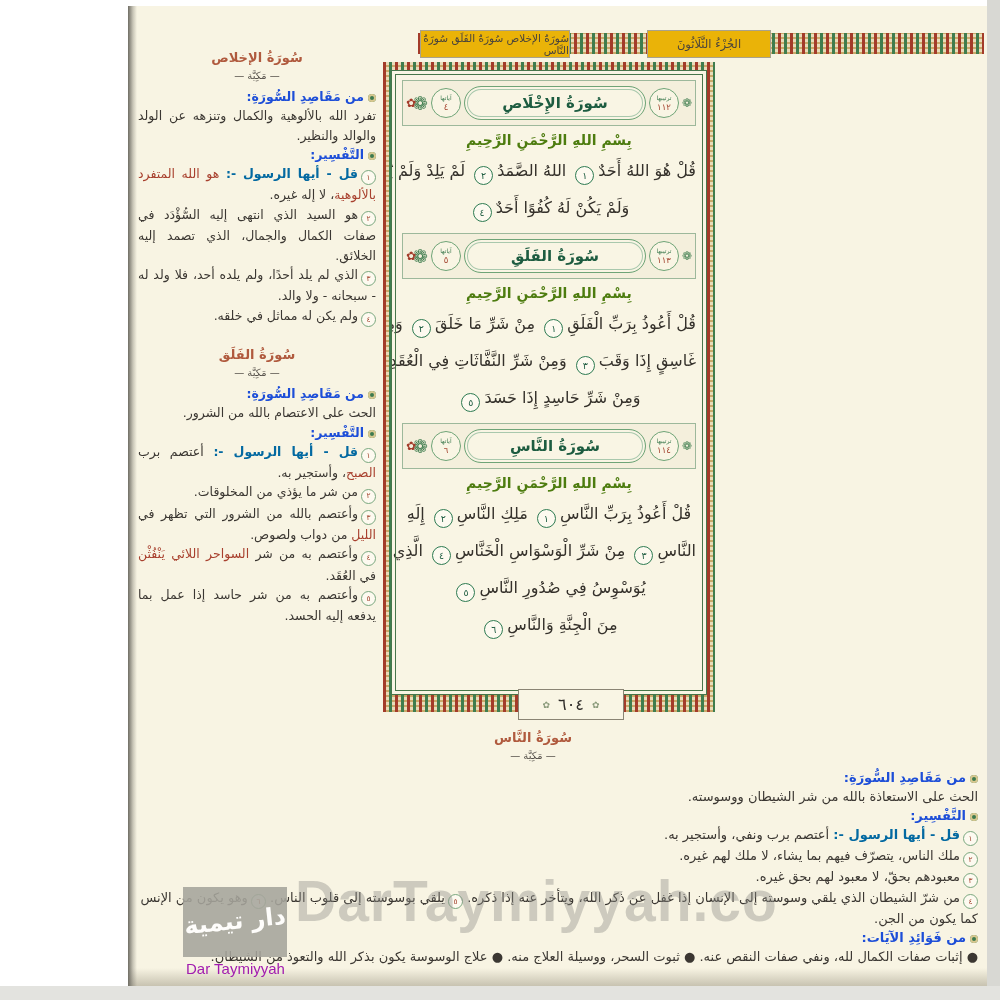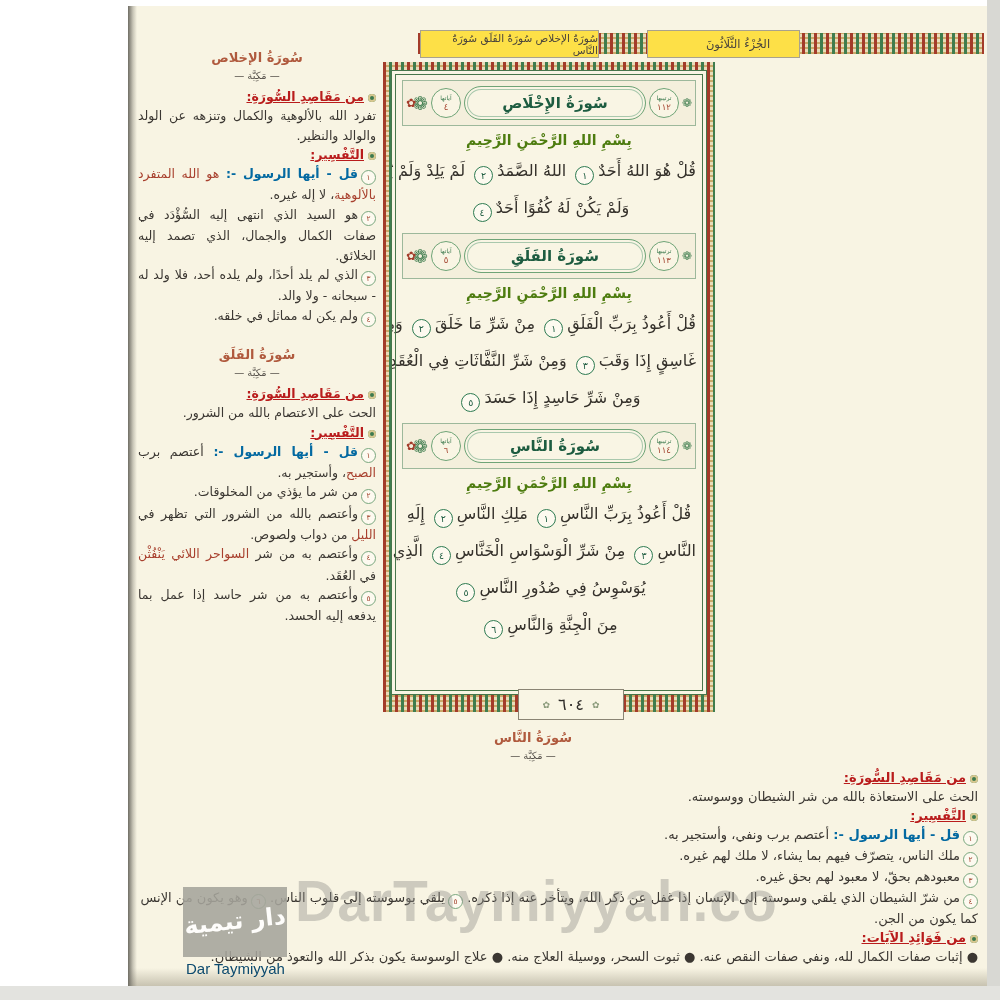--- a/index.html
+++ b/index.html
@@ -12,22 +12,22 @@
   .strip-right{position:absolute;left:987px;top:0;width:13px;height:1000px;background:#d8d8d3;z-index:31;}
   .strip-bottom{position:absolute;left:0;top:986px;width:1000px;height:14px;background:#e3e3df;z-index:31;}
   .page-shadow{position:absolute;left:0;top:962px;width:866px;height:18px;z-index:29;
           background:linear-gradient(180deg,rgba(140,134,115,0) 0%,rgba(140,134,115,.45) 100%);}
   
   .pattern{background-color:#e9dcba;
      background-image:repeating-linear-gradient(90deg,#a33b2a 0 3px,rgba(0,0,0,0) 3px 6px,#3f7d4e 6px 9px,rgba(0,0,0,0) 9px 12px),
                       repeating-linear-gradient(0deg,#caa96a 0 2px,#e9dcba 2px 5px);}
   
   .top-band{position:absolute;left:290px;top:27px;width:566px;height:21px;}
-  .hdr-box{position:absolute;top:24px;height:26px;background:#fde047;border:1px solid #a9a28c;
-           display:flex;align-items:center;justify-content:center;color:#4a443c;z-index:5;padding-left:29px;}
+  .hdr-box{position:absolute;top:24px;height:26px;background:#eab308;border:1px solid #a9a28c;
+           display:flex;align-items:center;justify-content:center;color:#4a443c;z-index:5;}
   .hdr-surahs{left:292px;width:148px;font-size:10.5px;}
   .hdr-juz{left:519px;width:122px;font-size:11.5px;}
   
   .mframe{position:absolute;left:255px;top:56px;width:332px;height:650px;box-sizing:border-box;
           padding:8px 8px 17px 8px;z-index:4;}
   .mframe-inner{box-sizing:border-box;width:100%;height:100%;background:#f9f5e4;
           border:1px solid #47764a;outline:1px solid #47764a;outline-offset:-5px;
           padding:8px 10px 4px 10px;display:flex;flex-direction:column;overflow:hidden;}
   
   .band{height:44px;min-height:44px;margin:1px 0 2px;border:1px solid #9db89b;background:#f4efdc;
@@ -56,21 +56,21 @@
   
   .pagenum{position:absolute;left:390px;top:683px;width:104px;height:29px;background:#f9f5e4;
         border:1px solid #8a8474;display:flex;align-items:center;justify-content:center;gap:8px;
         font-size:16px;color:#2e2b28;z-index:6;}
   .pagenum .orn{font-size:9px;color:#8a9a7a;}
   
   .sidebar{position:absolute;left:10px;top:42px;width:238px;direction:rtl;text-align:justify;
         font-size:12.5px;line-height:19.5px;color:#3b3732;z-index:3;}
   .sb-title{text-align:center;color:#b05a3e;font-weight:bold;font-size:13px;line-height:20px;}
   .mak{text-align:center;color:#55504a;font-size:10px;line-height:15px;margin-bottom:4px;}
-  .glabel{color:#b91c1c;font-weight:bold;font-size:12.5px;line-height:19px;text-decoration:underline;}
+  .glabel{color:#1d4ed8;font-weight:bold;font-size:12.5px;line-height:19px;}
   .dot{display:inline-block;width:8px;height:8px;border-radius:50%;background:#3c7a4e;
        box-shadow:inset 0 0 0 2px #d8c890;margin-left:4px;vertical-align:-1px;}
   .titem{margin:0;}
   .inum{display:inline-flex;width:13px;height:13px;border:1px solid #7aa87f;border-radius:50%;
         align-items:center;justify-content:center;font-size:7.5px;color:#a3432e;margin-left:3px;
         vertical-align:-2px;background:#fdfaf0;}
   .lead{color:#0369a1;}
   .red{color:#a8402e;}
   .sec{margin-bottom:2px;}
   .sec-falaq{margin-top:18px;}
@@ -81,21 +81,21 @@
   .bottom-block .glabel{font-size:13px;}
   
   .wm-text{position:absolute;left:295px;top:868px;width:720px;font-family:"Liberation Sans",sans-serif;
         font-size:57px;font-weight:bold;color:#8e8e88;opacity:.40;letter-spacing:1px;z-index:40;
         pointer-events:none;white-space:nowrap;}
   .wm-logo{position:absolute;left:183px;top:887px;width:104px;height:70px;background:#a6a59c;opacity:.88;
         display:flex;align-items:center;justify-content:center;z-index:41;}
   .wm-logo span{color:#ffffff;font-size:24px;font-weight:bold;transform:rotate(-6deg);line-height:1.05;
         text-align:center;}
   .wm-caption{position:absolute;left:186px;top:960px;font-family:"Liberation Sans",sans-serif;
-        font-size:15px;color:#0c4a6e;z-index:41;}
+        font-size:15px;color:#a21caf;z-index:41;}
 </style>
 </head>
 <body>
 
 <div class="stage">
   <div class="page">
 
     <div class="top-band pattern"></div>
     <div class="hdr-box hdr-surahs" dir="rtl">سُورَةُ الإخلاص سُورَةُ الفَلَق سُورَةُ النَّاس</div>
     <div class="hdr-box hdr-juz" dir="rtl">الجُزْءُ الثَّلَاثُونَ</div>

